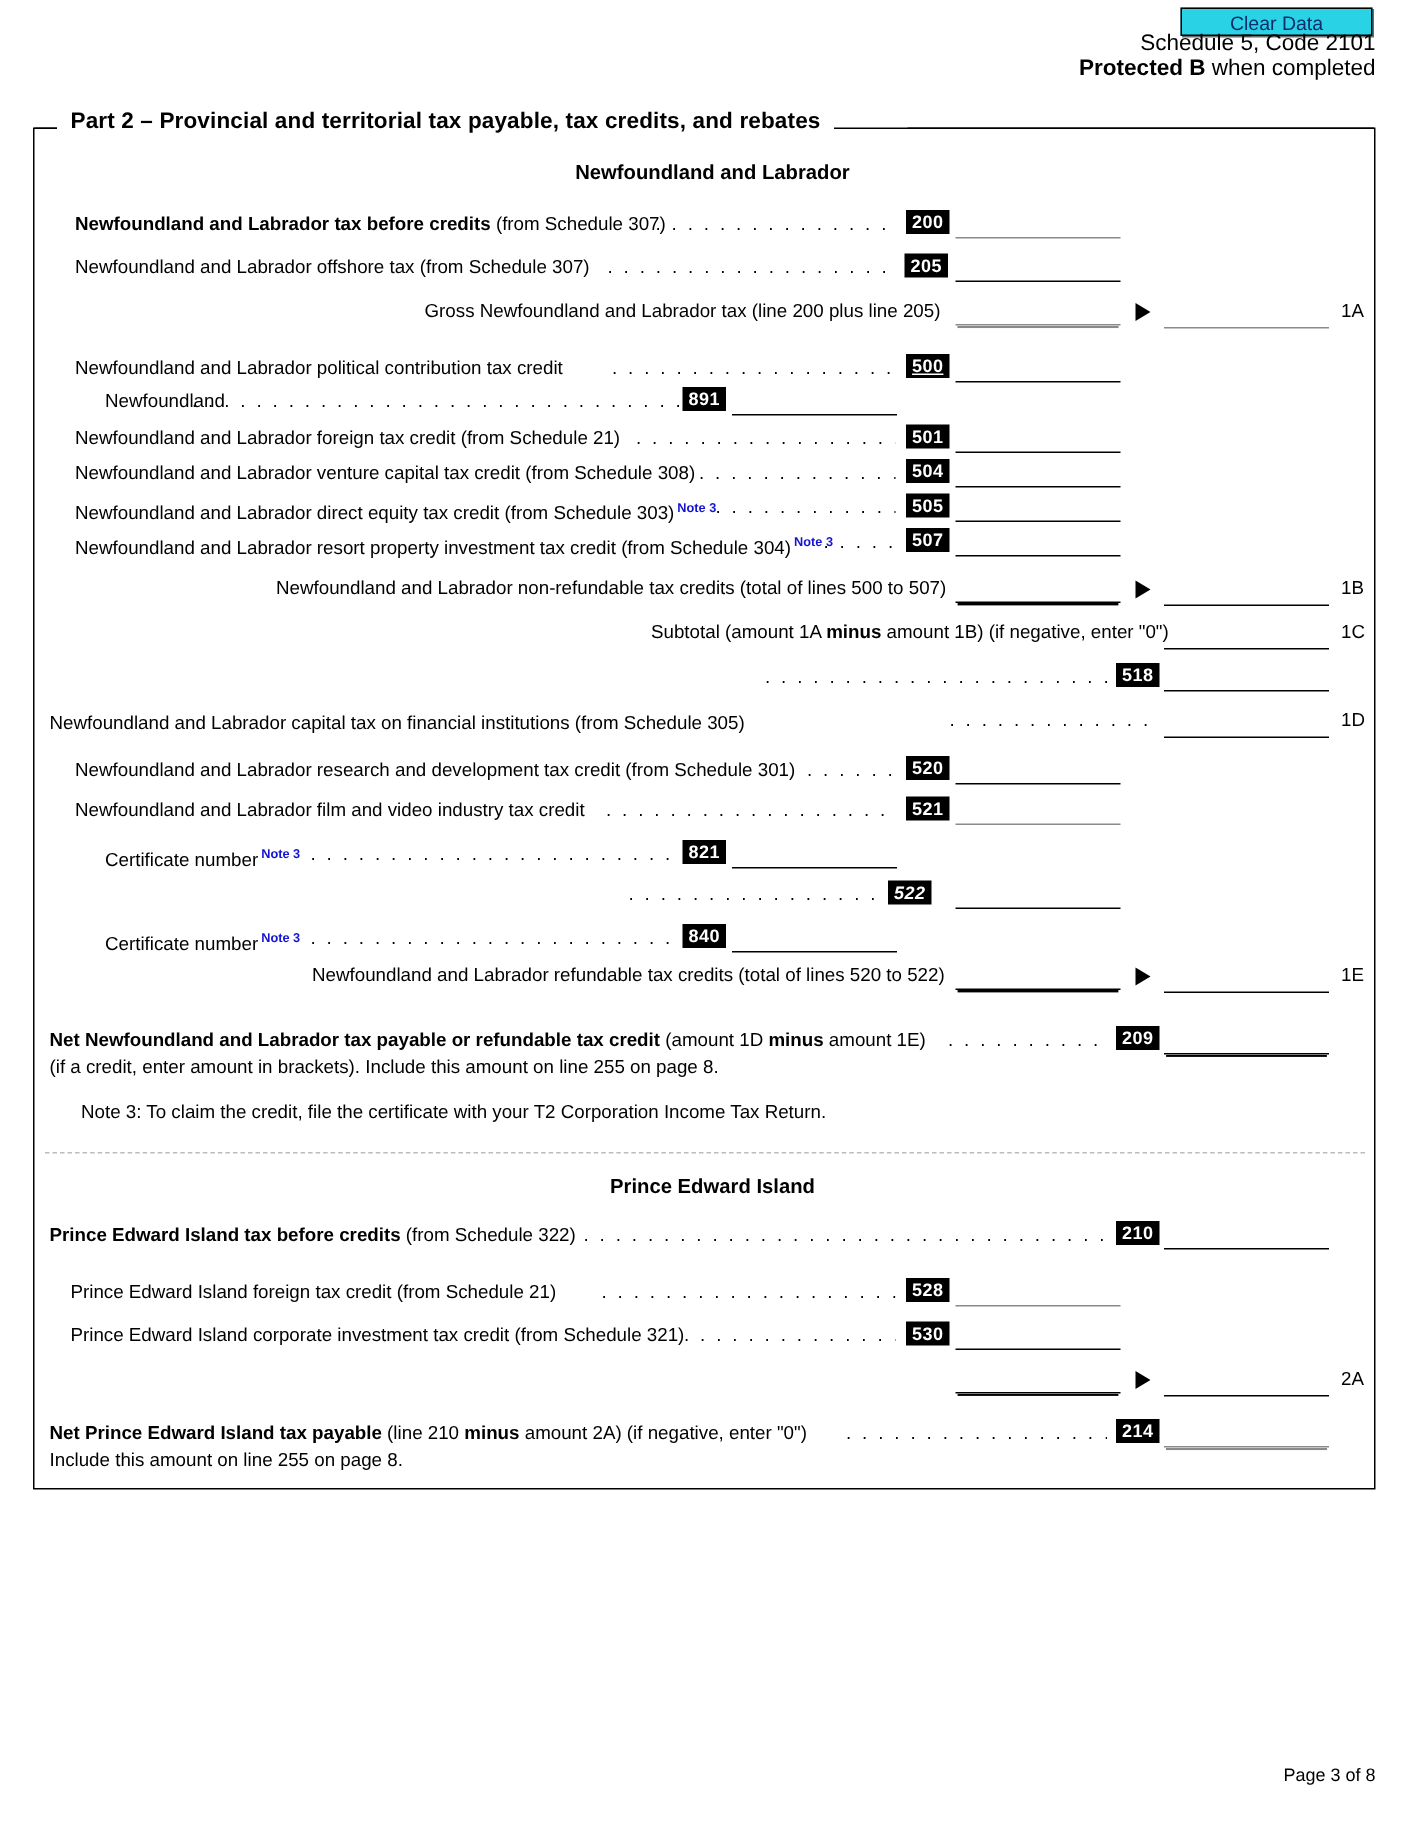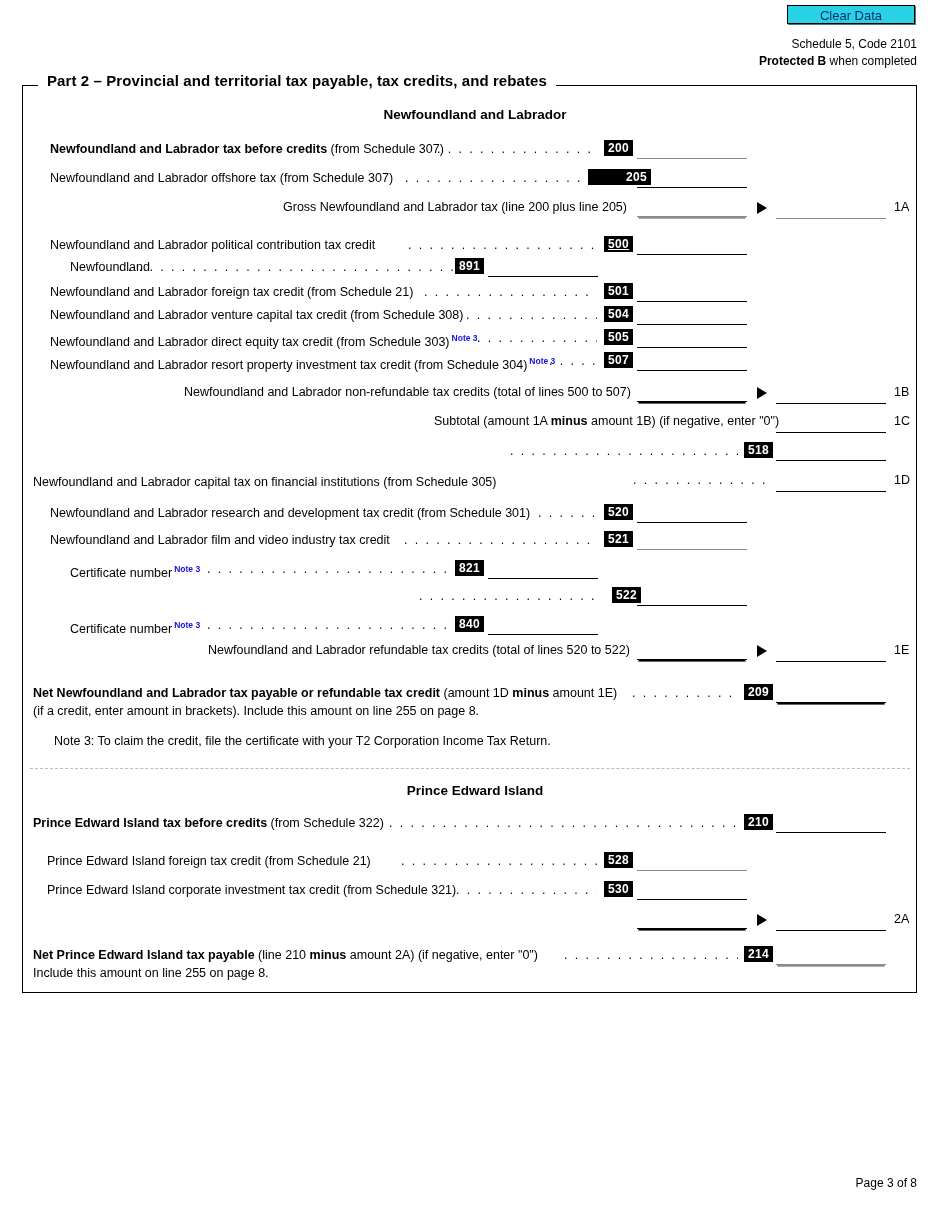--- a/index.html
+++ b/index.html
@@ -30,24 +30,24 @@
     color: #0b2f6b;
     font-size: 13px;
     text-align: center;
     line-height: 19px;
     cursor: pointer;
     box-sizing: border-box;
   }
   #header-meta {
     position: absolute;
     right: 33px;
-    top: 36px;
+    top: 20px;
     text-align: right;
     line-height: 17px;
-    font-size: 12px;
+    font-size: 15px;
   }
   #header-meta .protected strong { font-weight: bold; }
 
   
   #part-box {
     position: absolute;
     left: 22px;
     top: 85px;
     width: 895px;
     height: 908px;
@@ -196,21 +196,21 @@
 <div class="row" style="top:138px;">
   <div class="label bold-lead" style="left:50px;"><strong>Newfoundland and Labrador tax before credits</strong><span> (from Schedule 307)</span></div>
   <div class="dots" style="left:437px;width:160px;">. . . . . . . . . . . . . . . . . . . . . . . .</div>
   <div class="code-box" style="left:604px;">200</div>
   <div class="field thin" style="left:637px;width:110px;top:2px;"></div>
 </div>
 
 <div class="row" style="top:167px;">
   <div class="label" style="left:50px;">Newfoundland and Labrador offshore tax (from Schedule 307)</div>
   <div class="dots" style="left:405px;width:192px;">. . . . . . . . . . . . . . . . . . . . . . . . . . . .</div>
-  <div class="code-box" style="left:588px;padding-left:34px;">205</div>
+  <div class="code-box" style="left:603px;">205</div>
   <div class="field" style="left:637px;width:110px;top:2px;"></div>
 </div>
 
 <div class="row" style="top:196px;">
   <div class="label" style="left:283px;">Gross Newfoundland and Labrador tax (line 200 plus line 205)</div>
   <div class="field dbl-gray" style="left:637px;width:110px;top:2px;"></div>
   <div class="arrow" style="left:757px;top:6px;"></div>
   <div class="field thin" style="left:776px;width:110px;top:4px;"></div>
   <div class="amt-letter" style="left:894px;">1A</div>
 </div>
@@ -300,21 +300,21 @@
 
 <div class="row" style="top:558px;">
   <div class="label" style="left:70px;"><span>Certificate number</span><span class="note-sup">Note 3</span></div>
   <div class="dots" style="left:207px;width:245px;">. . . . . . . . . . . . . . . . . . . . . . . . . . . . . . . . . .</div>
   <div class="code-box" style="left:455px;">821</div>
   <div class="field" style="left:488px;width:110px;top:2px;"></div>
 </div>
 
 <div class="row" style="top:585px;">
   <div class="dots" style="left:419px;width:178px;">. . . . . . . . . . . . . . . . . . . . . . . .</div>
-  <div class="code-box" style="left:612px;">522</div>
+  <div class="code-box" style="left:592px;font-style:italic;">522</div>
   <div class="field" style="left:637px;width:110px;top:2px;"></div>
 </div>
 
 <div class="row" style="top:614px;">
   <div class="label" style="left:70px;"><span>Certificate number</span><span class="note-sup">Note 3</span></div>
   <div class="dots" style="left:207px;width:245px;">. . . . . . . . . . . . . . . . . . . . . . . . . . . . . . . . . .</div>
   <div class="code-box" style="left:455px;">840</div>
   <div class="field" style="left:488px;width:110px;top:2px;"></div>
 </div>
 

